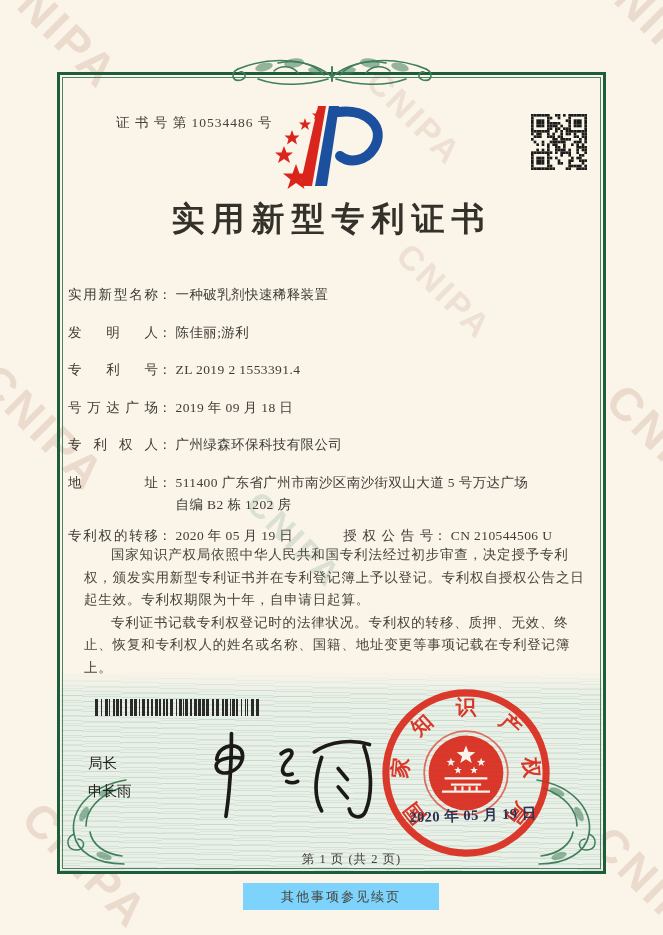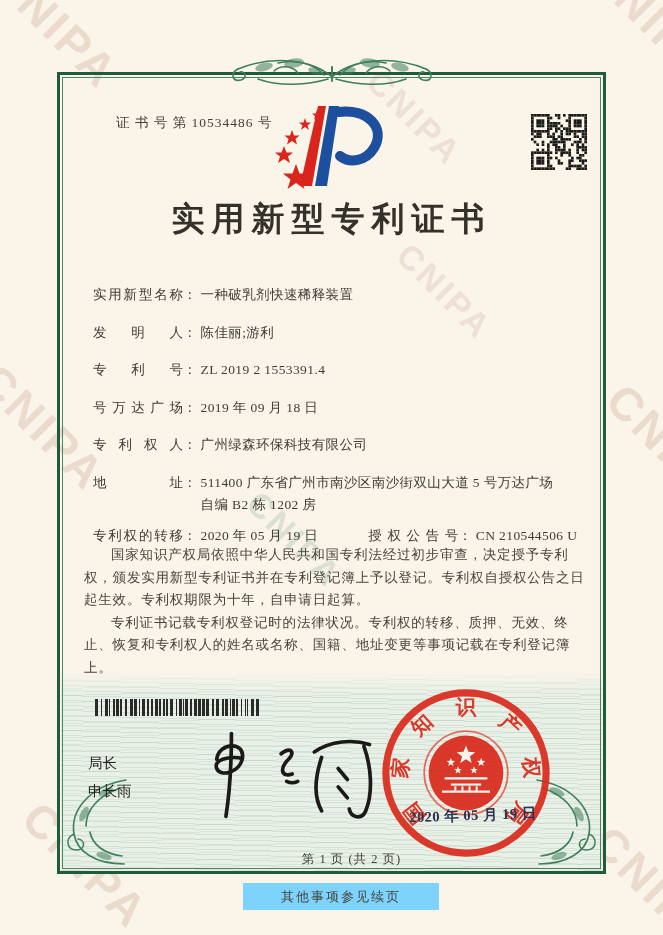--- a/index.html
+++ b/index.html
@@ -23,21 +23,21 @@
           #e9f0e7;}
   .band::before{content:"";position:absolute;left:0;top:0;right:0;height:22px;
         background:linear-gradient(#faf4e9,rgba(250,244,233,0));}
   
   .cert-no{position:absolute;left:85px;top:114px;font-size:13.5px;letter-spacing:1px;color:#43423b;margin-left:31px;}
   .logo{position:absolute;left:262px;top:94px;}
   .qr{position:absolute;left:531px;top:114px;width:56px;height:56px;}
   .title{position:absolute;left:0;width:663px;top:197px;text-align:center;
          font-size:33px;font-weight:bold;letter-spacing:7px;color:#333129;}
   
-  .fields{position:absolute;left:93px;top:284px;width:502px;font-size:13.5px;}
+  .fields{position:absolute;left:68px;top:284px;width:502px;font-size:13.5px;}
   .field-row{display:flex;margin-bottom:15.5px;line-height:22px;align-items:flex-start;}
   .flabel{display:inline-block;width:90px;text-align:justify;text-align-last:justify;flex:none;color:#3e3d36;}
   .fcolon{flex:none;margin-right:4px;color:#3e3d36;}
   .fvalue{color:#3e3d36;letter-spacing:0.4px;}
   .grant2{display:flex;margin-left:50px;align-items:flex-end;}
   
   .paras{position:absolute;left:84px;top:544px;width:503px;}
   .paras p{margin:0;text-indent:2em;font-size:13.5px;line-height:22.6px;
            letter-spacing:0.8px;color:#474539;}
   

